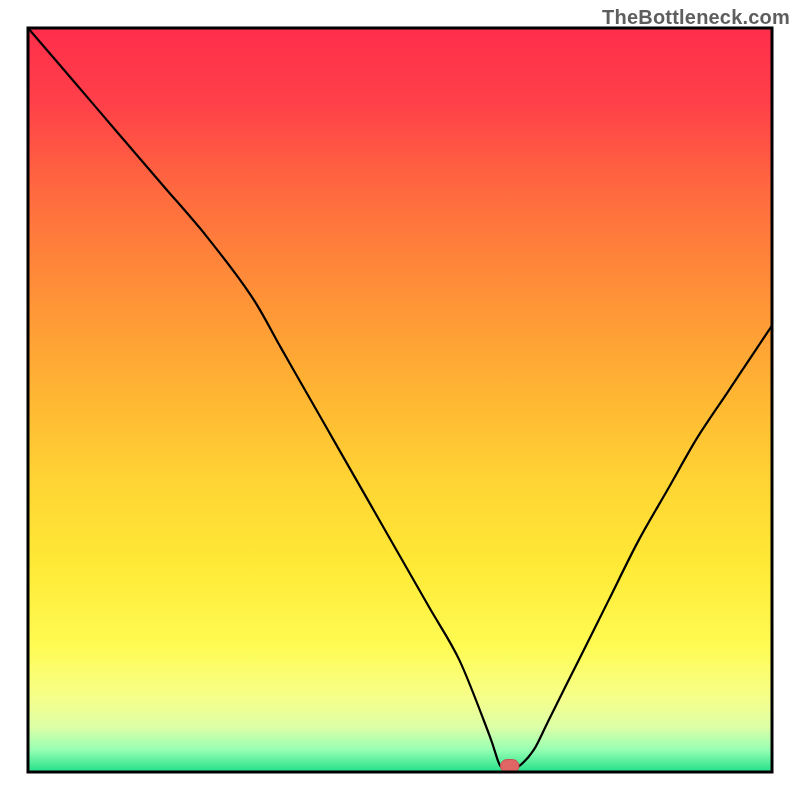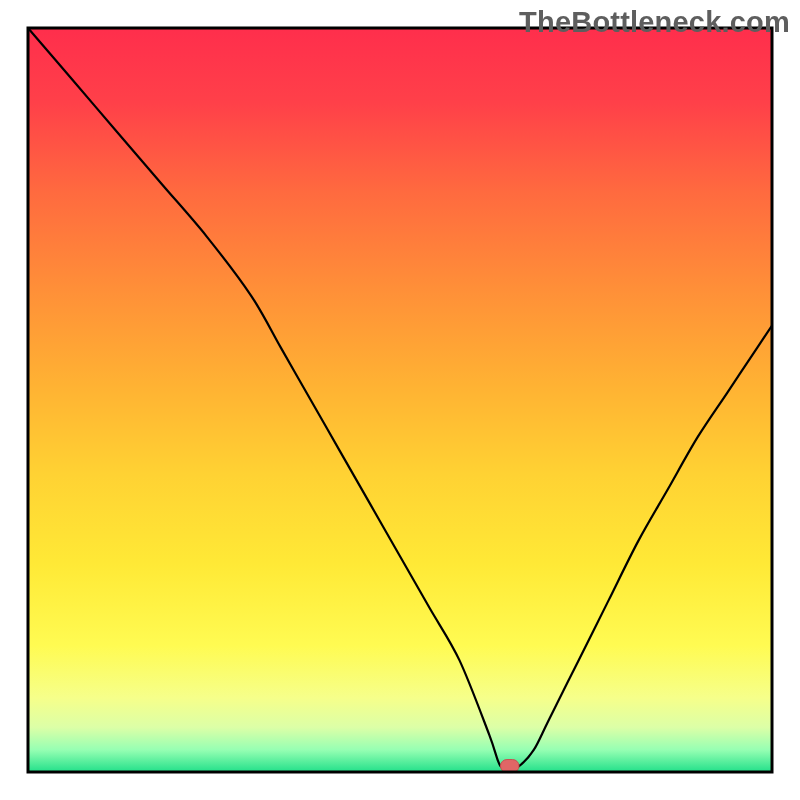--- a/index.html
+++ b/index.html
@@ -13,21 +13,21 @@
   }
   .stage {
     position: relative;
     width: 800px;
     height: 800px;
   }
   .watermark {
     position: absolute;
     top: 6px;
     right: 10px;
-    font-size: 29px;
+    font-size: 20px;
     font-weight: 600;
     color: #5e5e5e;
     letter-spacing: 0.2px;
     z-index: 5;
   }
   svg.plot {
     position: absolute;
     top: 0;
     left: 0;
     width: 800px;

